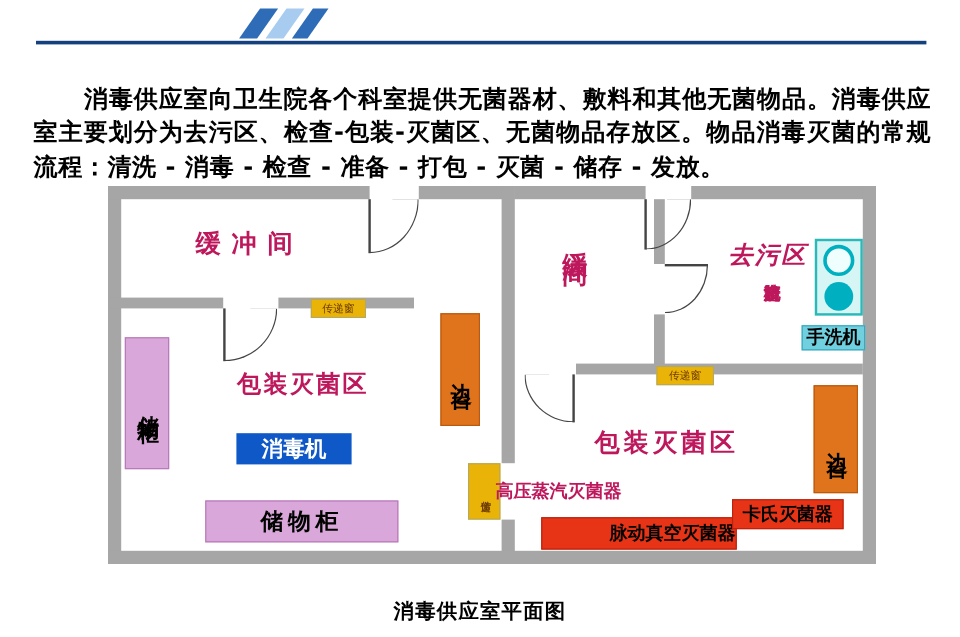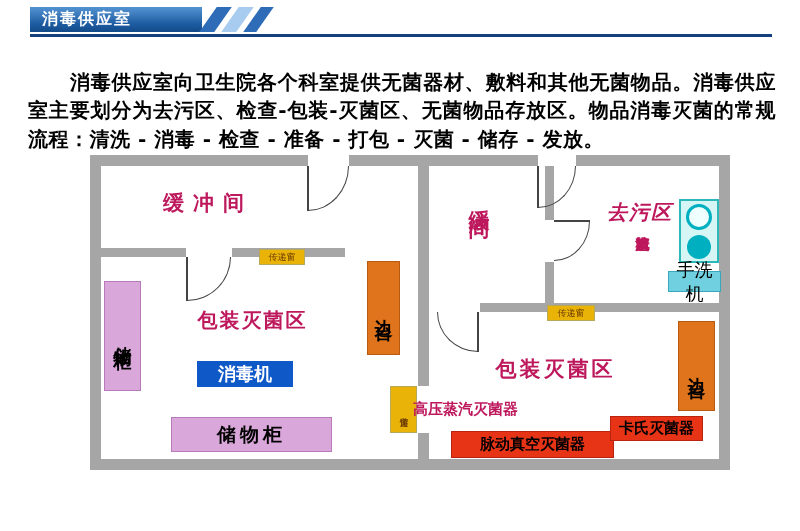--- a/index.html
+++ b/index.html
@@ -41,23 +41,20 @@
   .caption{
     position:absolute;left:0;top:498px;width:800px;text-align:center;
     font-size:17px;font-weight:bold;letter-spacing:1px;
   }
 </style>
 </head>
 <body>
 
 <div class="page">
 
-  <div class="banner">
-    <span>消毒供应室</span>
-  </div>
   <div class="stripe" style="left:208px;width:15px;background:#2e6cb8;"></div>
   <div class="stripe" style="left:230px;width:15px;background:#a8cbf0;"></div>
   <div class="stripe" style="left:252px;width:13px;background:#2e6cb8;"></div>
   <div class="rule"></div>
 
   <p class="intro">消毒供应室向卫生院各个科室提供无菌器材、敷料和其他无菌物品。消毒供应室主要划分为去污区、检查-包装-灭菌区、无菌物品存放区。物品消毒灭菌的常规流程：清洗 - 消毒 - 检查 - 准备 - 打包 - 灭菌 - 储存 - 发放。</p>
 
   <div class="wall" style="left:90px;top:155px;width:11px;height:315px;"></div>
   <div class="wall" style="left:90px;top:155px;width:218px;height:11px;"></div>
   <div class="wall" style="left:349px;top:155px;width:80px;height:11px;"></div>
@@ -125,37 +122,38 @@
   <div class="box" style="left:679px;top:199px;width:40px;height:64px;background:#d5f6f4;border:2px solid #2ab8b8;flex-direction:column;gap:5px;">
     <span style="width:20px;height:20px;border:3px solid #00b0c0;border-radius:50%;background:#effffe;"></span>
     <span style="width:24px;height:24px;border-radius:50%;background:#00b0c0;"></span>
   </div>
 
   <div class="label" style="left:633px;top:226px;width:20px;height:96px;display:flex;justify-content:center;">
     <span class="vtext" style="font-size:14px;font-weight:600;">超声波清洗机</span>
   </div>
 
   <div class="box" style="left:668px;top:271px;width:53px;height:21px;background:#70d0e0;border:1px solid #3aa8bc;">
-    <span style="font-size:18px;font-weight:normal;">手洗机</span>
+    <span style="font-size:15px;font-weight:bold;">手洗机</span>
   </div>
 
   <div class="box yellow" style="left:547px;top:305px;width:48px;height:16px;font-size:9px;">
     <span>传递窗</span>
   </div>
 
   <div class="label" style="left:468px;top:355px;width:175px;text-align:center;font-size:21px;font-weight:bold;letter-spacing:3px;">包装灭菌区</div>
 
   <div class="box orange" style="left:678px;top:321px;width:37px;height:90px;">
     <span class="vtext" style="font-size:18px;font-weight:bold;letter-spacing:4px;">边台</span>
   </div>
 
   <div class="label" style="left:413px;top:400px;width:130px;font-size:15px;font-weight:600;">高压蒸汽灭菌器</div>
 
-  <div class="box red" style="left:451px;top:431px;width:163px;height:27px;">
+  <div class="box red" style="left:451px;top:431px;width:163px;height:27px;justify-content:flex-end;">
     <span style="font-size:15px;font-weight:bold;">脉动真空灭菌器</span>
   </div>
 
   <div class="box red" style="left:610px;top:416px;width:93px;height:25px;">
     <span style="font-size:15px;font-weight:bold;">卡氏灭菌器</span>
   </div>
 
+  <div class="caption">消毒供应室平面图</div>
 
 </div>
 
 </body></html>

